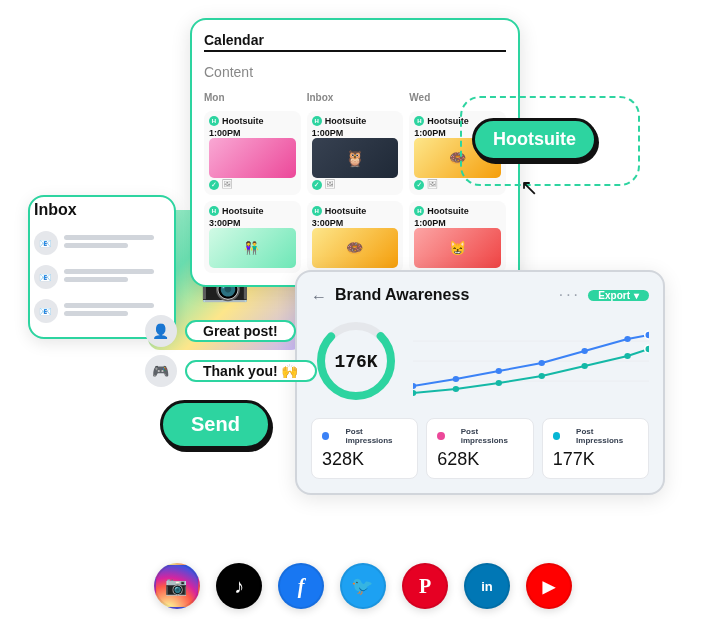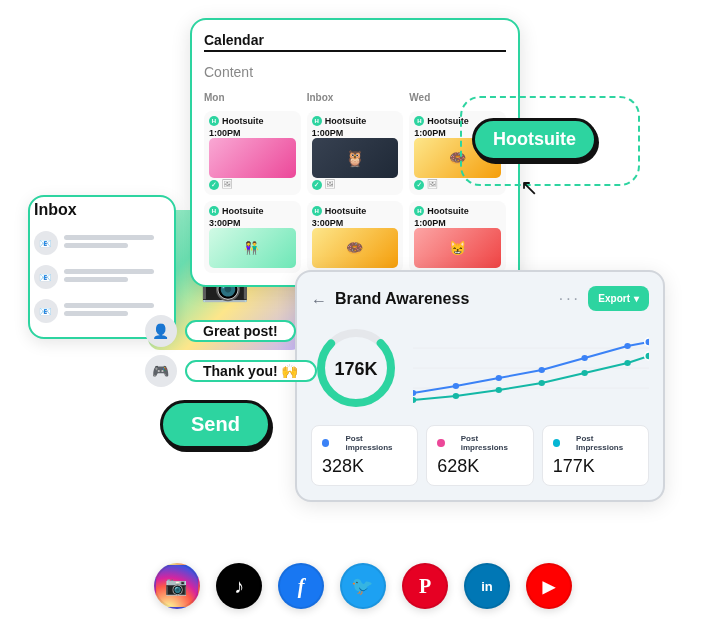--- a/index.html
+++ b/index.html
@@ -281,21 +281,21 @@
     }
     .brand-dots {
       color: #9ca3af;
       font-size: 16px;
       letter-spacing: 2px;
     }
     .export-btn {
       background: #2dd4a0;
       color: #fff;
       border-radius: 8px;
-      padding: 7px 10px;
+      padding: 0 10px;
       font-size: 10px;
       font-weight: 700;
       display: flex;
       align-items: flex-end;
       gap: 4px;
     }
     .brand-legend {
       display: flex;
       gap: 14px;
       margin-bottom: 12px;
@@ -311,20 +311,21 @@
     .legend-dot {
       width: 8px; height: 8px;
       border-radius: 50%;
     }
     .legend-dot.blue { background: #3b82f6; }
     .legend-dot.teal { background: #14b8a6; }
     .brand-content {
       display: flex;
       gap: 12px;
       align-items: center;
+      font-family: Liberation Mono, monospace;
     }
     
     .gauge-wrap {
       position: relative;
       width: 90px;
       height: 90px;
       flex-shrink: 0;
     }
     .gauge-svg {
       width: 90px;

